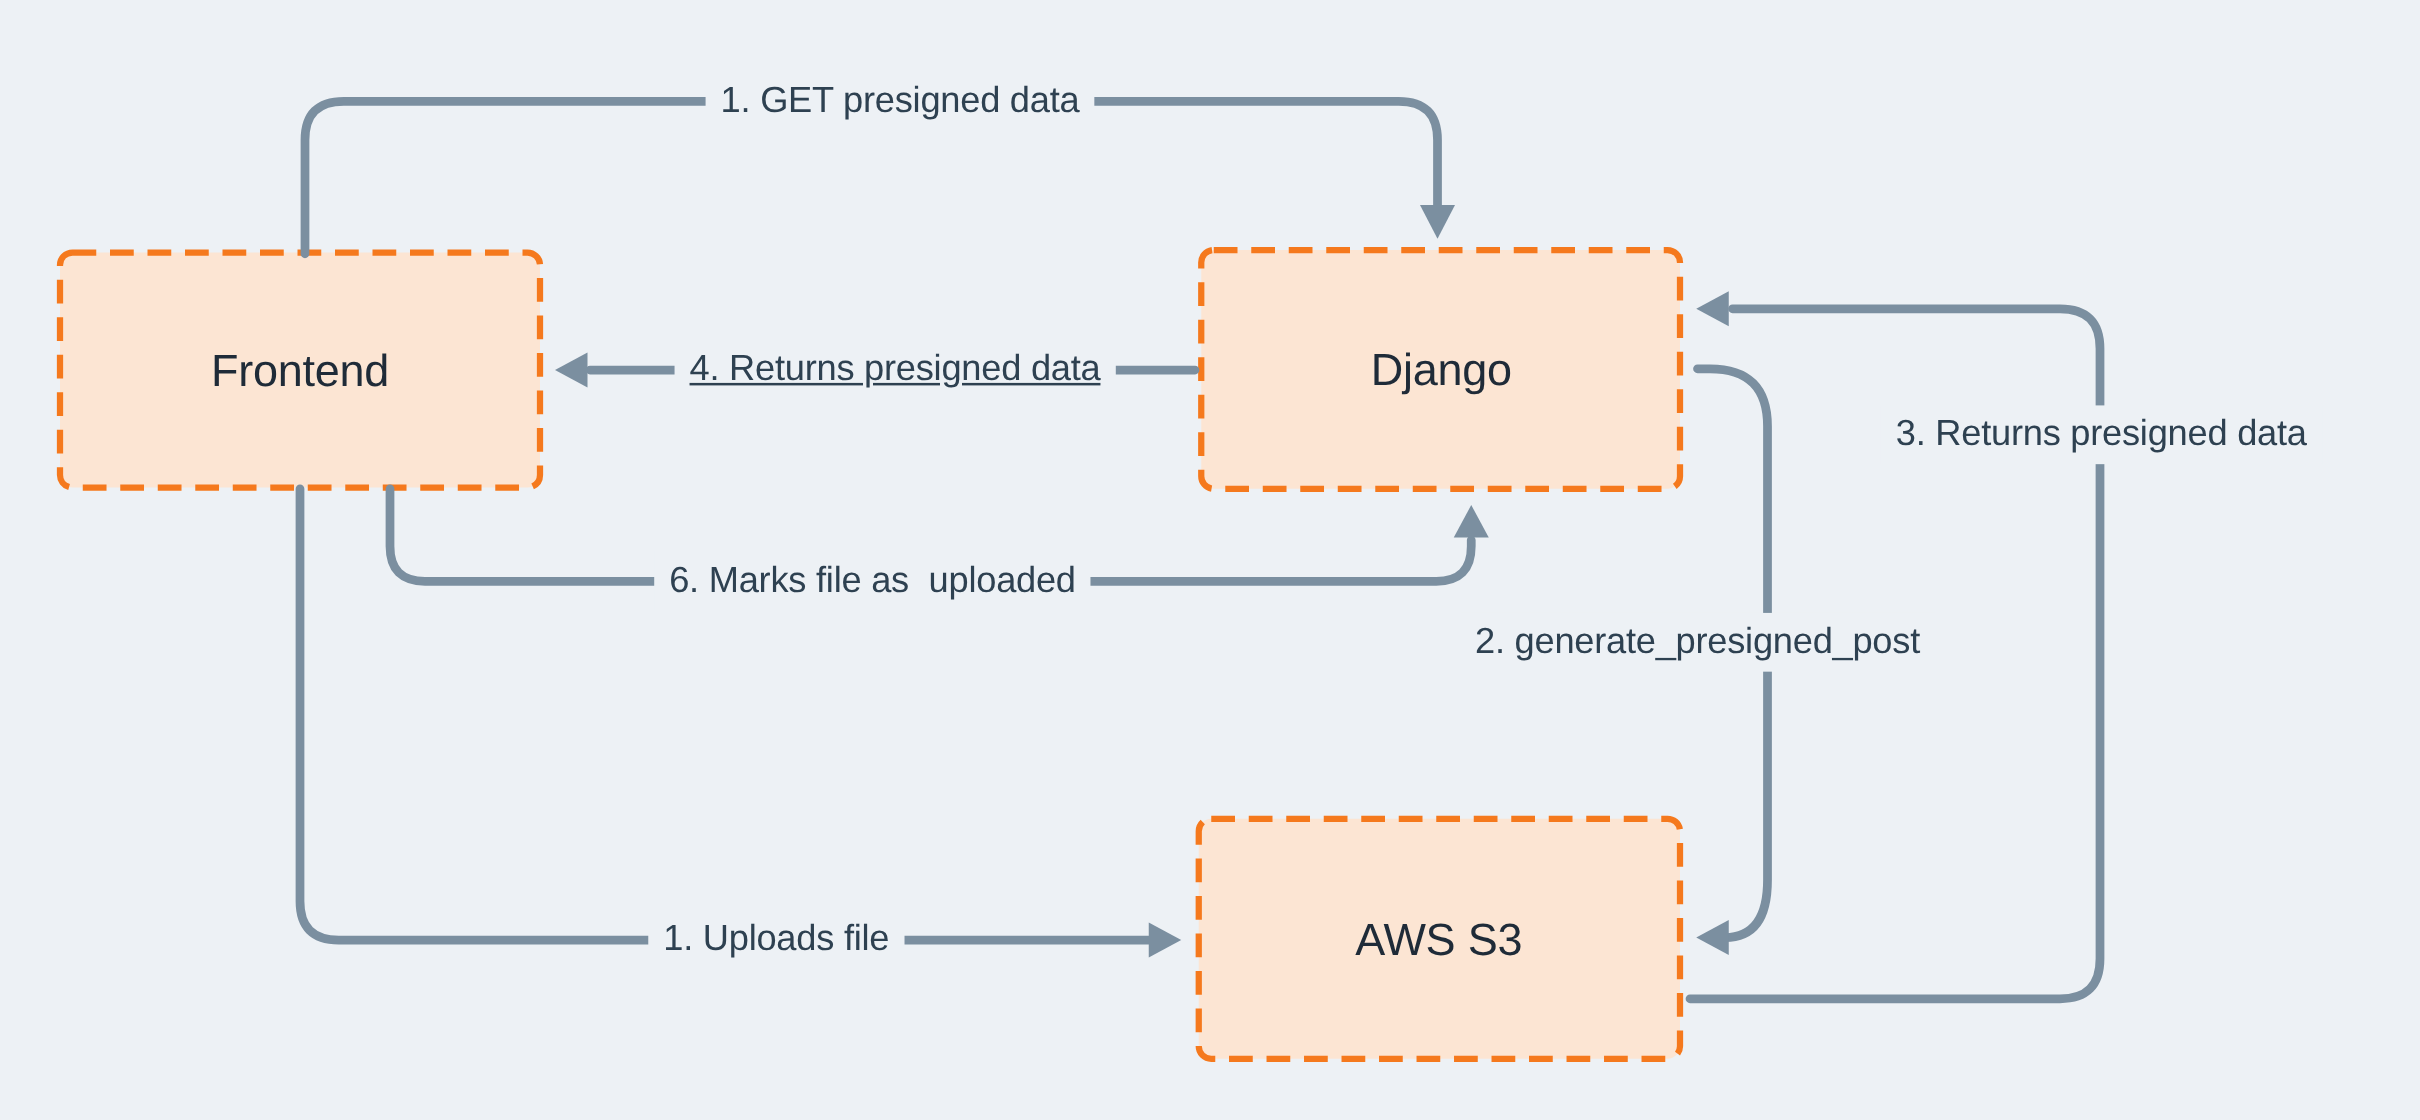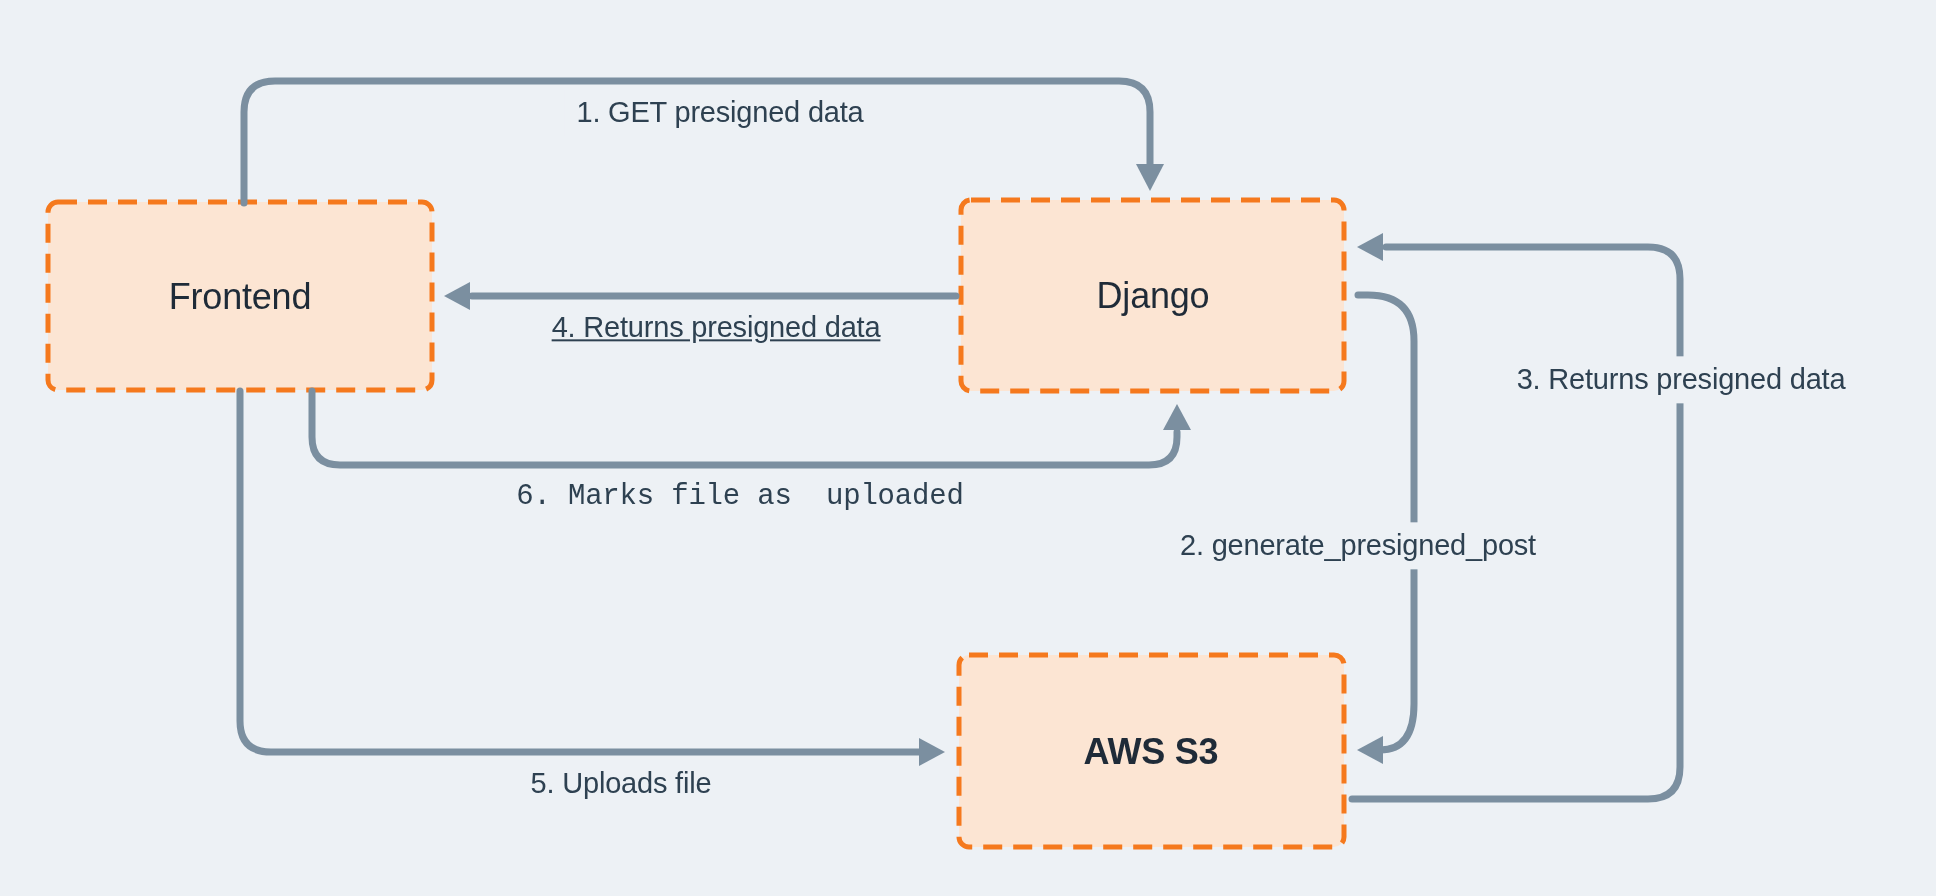--- a/index.html
+++ b/index.html
@@ -23,21 +23,20 @@
   .edge-label {
     position: absolute;
     transform: translate(-50%, -50%);
     font-size: 29px;
     letter-spacing: -0.2px;
     color: #2e4151;
     background: #edf1f5;
     padding: 7px 12px;
     white-space: pre;
     line-height: 1.15;
-    margin-top: 32px;
   }
 </style>
 </head>
 <body>
 
 <div class="canvas">
 
   <svg class="layer" width="1936" height="896" viewBox="0 0 1936 896">
 
     <g>
@@ -75,22 +74,22 @@
 
       <g>
         <path d="M 1352 799 L 1648 799 Q 1680 799 1680 767 L 1680 279 Q 1680 247 1648 247 L 1386 247"></path>
         <polygon points="1357,247 1383,233 1383,261" fill="#7b8fa0" stroke="none"></polygon>
       </g>
     </g>
   </svg>
 
   <div class="node-label" style="left:240px; top:297px;">Frontend</div>
   <div class="node-label" style="left:1153px; top:296px;text-align:center;">Django</div>
-  <div class="node-label" style="left:1151px; top:752px;font-weight:bold;">AWS S3</div>
+  <div class="node-label" style="left:1151px; top:752px;">AWS S3</div>
 
   <div class="edge-label" style="left:720px; top:81px;">1. GET presigned data</div>
   <div class="edge-label" style="left:716px; top:296px;text-decoration:underline;">4. Returns presigned data</div>
-  <div class="edge-label" style="left:740px; top:465px;font-family:Liberation Mono, monospace;">6. Marks file as  uploaded</div>
-  <div class="edge-label" style="left:621px; top:752px;">5. Uploads file</div>
+  <div class="edge-label" style="left:698px; top:465px;">6. Marks file as  uploaded</div>
+  <div class="edge-label" style="left:621px; top:752px;">1. Uploads file</div>
   <div class="edge-label" style="left:1358px; top:514px;">2. generate_presigned_post</div>
   <div class="edge-label" style="left:1681px; top:348px;">3. Returns presigned data</div>
 
 </div>
 
 </body></html>

